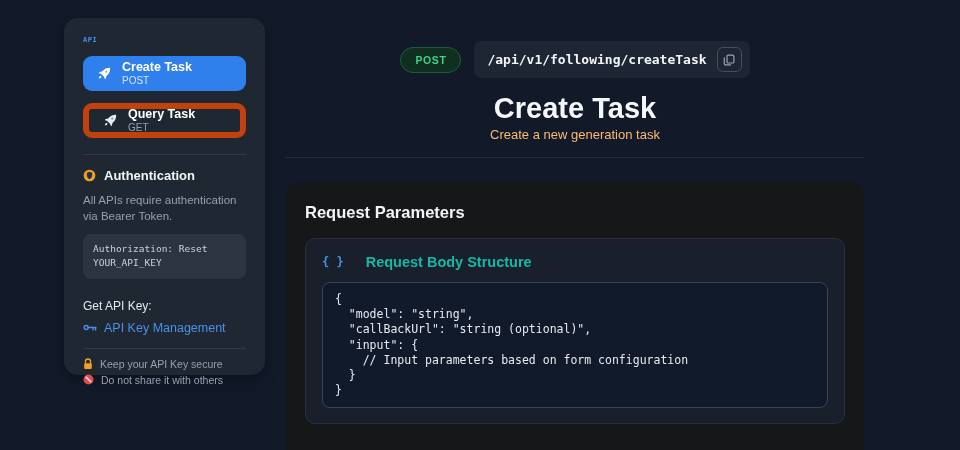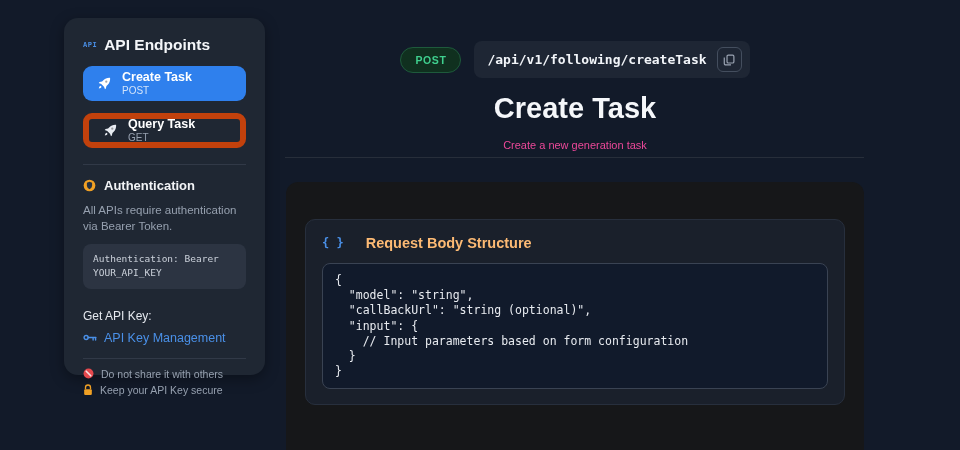--- a/index.html
+++ b/index.html
@@ -38,41 +38,40 @@
   
   .main-header{position:absolute;left:285px;top:0;width:580px;text-align:center;}
   .endpoint-row{margin-top:41px;display:flex;justify-content:center;align-items:center;gap:13px;}
   .method-pill{background:#10301f;border:1px solid #1e5a3c;color:#3fcf8e;font-size:10.5px;font-weight:700;
     letter-spacing:.6px;padding:6px 14px;border-radius:999px;}
   .path-box{background:#1e2634;border-radius:8px;padding:6px 8px 6px 13px;display:flex;align-items:center;gap:10px;}
   .path-text{font-family:"DejaVu Sans Mono",monospace;font-size:13px;font-weight:700;color:#f2f5f9;}
   .copy-btn{width:25px;height:25px;border:1px solid #444e5e;border-radius:6px;background:transparent;
     display:flex;align-items:center;justify-content:center;cursor:pointer;padding:0;}
   .page-title{margin:14px 0 0;font-size:29px;font-weight:700;color:#f5f7fa;}
-  .page-subtitle{margin-top:14px;font-size:11px;color:#ec4899;}
+  .page-subtitle{margin-top:2px;font-size:13px;color:#fdba74;}
   .header-divider{position:absolute;left:285px;top:157px;width:579px;border:none;border-top:1px solid #272e3a;margin:0;}
   
   .panel{position:absolute;left:286px;top:182px;width:578px;height:300px;background:#161719;
     border-radius:12px;padding:21px 19px;box-sizing:border-box;}
   .panel-title{font-size:16.5px;font-weight:700;color:#f2f4f7;}
   .panel-desc{margin-top:10px;font-size:12px;color:#96a0af;}
   .body-card{margin-top:16px;background:#1a202b;border:1px solid #272f3d;border-radius:10px;padding:15px 16px;}
   .card-head{display:flex;gap:9px;align-items:center;}
   .braces{font-family:"DejaVu Sans Mono",monospace;font-size:12px;font-weight:700;color:#4a90e8;}
-  .card-title{font-size:14.5px;font-weight:700;color:#fdba74;padding-left:13px;}
+  .card-title{font-size:14.5px;font-weight:700;color:#14b8a6;padding-left:13px;}
   .code-block{margin:12px 0 0;background:#111a2b;border:1px solid #3a4353;border-radius:8px;padding:9px 12px;
     font-family:"DejaVu Sans Mono",monospace;font-size:11.5px;line-height:1.32;color:#e8ebf0;white-space:pre;overflow:hidden;}
 </style>
 </head>
 <body>
 
 <aside class="sidebar">
   <div class="sb-header">
     <span class="api-badge">API</span>
-    <span class="sb-title">API Endpoints</span>
   </div>
 
   <div class="endpoint-btn active">
     <span style="display:flex;color:#fff;">
       <svg width="13" height="13" viewBox="0 0 16 16">
           <path d="M14.9 1.1c-3.4-.3-6.3.9-8.3 2.9L5 5.6l-3 .7L.9 7.4l3.1 1.2 3.4 3.4 1.2 3.1 1.1-1.1.7-3 1.6-1.6c2-2 3.2-4.9 2.9-8.3z" fill="currentColor"></path>
           <circle cx="10.2" cy="5.8" r="1.4" fill="rgba(0,0,0,.35)"></circle>
           <path d="M3.2 10.9c-1.1.3-2 1.5-2.2 3.3 1.8-.2 3-1.1 3.3-2.2z" fill="currentColor"></path>
         </svg>
     </span>
@@ -103,55 +102,55 @@
       <svg width="13" height="13" viewBox="0 0 16 16">
           <circle cx="8" cy="8" r="7.2" fill="#f0a024"></circle>
           <path d="M8 3.4 4.8 4.6v3c0 2.3 1.4 3.9 3.2 4.9 1.8-1 3.2-2.6 3.2-4.9v-3L8 3.4z" fill="#243041"></path>
         </svg>
     </span>
     <span>Authentication</span>
   </div>
 
   <div class="auth-desc">All APIs require authentication via Bearer Token.</div>
 
-  <pre class="auth-code">Authentication: Bearer
+  <pre class="auth-code">Authorization: Reset
 YOUR_API_KEY</pre>
 
   <div class="get-key">Get API Key:</div>
 
   <div class="key-link">
     <span style="display:flex;">
       <svg width="14" height="9" viewBox="0 0 18 10">
           <circle cx="4" cy="5" r="2.6" fill="none" stroke="#4a90e8" stroke-width="1.8"></circle>
           <path d="M6.6 5h10M13 5v3.2M16.2 5v3.2" stroke="#4a90e8" stroke-width="1.8" fill="none" stroke-linecap="round"></path>
         </svg>
     </span>
     <span>API Key Management</span>
   </div>
 
   <hr class="sb-divider" style="margin:13px 0 9px;">
 
   <div class="tips" style="margin-top:0;">
     <div class="tip">
       <span style="display:flex;">
+        <svg width="10" height="12" viewBox="0 0 12 14">
+            <path d="M3 6V4a3 3 0 0 1 6 0v2" fill="none" stroke="#f0a024" stroke-width="1.6"></path>
+            <rect x="1.4" y="6" width="9.2" height="7" rx="1.4" fill="#f0a024"></rect>
+          </svg>
+      </span>
+      <span>Keep your API Key secure</span>
+    </div>
+    <div class="tip">
+      <span style="display:flex;">
         <svg width="11" height="11" viewBox="0 0 12 12">
             <circle cx="6" cy="6" r="5.4" fill="#e5484d"></circle>
             <rect x="1.6" y="5.1" width="8.8" height="1.8" rx=".9" fill="#f6dfe1" transform="rotate(45 6 6)"></rect>
           </svg>
       </span>
       <span>Do not share it with others</span>
-    </div>
-    <div class="tip">
-      <span style="display:flex;">
-        <svg width="10" height="12" viewBox="0 0 12 14">
-            <path d="M3 6V4a3 3 0 0 1 6 0v2" fill="none" stroke="#f0a024" stroke-width="1.6"></path>
-            <rect x="1.4" y="6" width="9.2" height="7" rx="1.4" fill="#f0a024"></rect>
-          </svg>
-      </span>
-      <span>Keep your API Key secure</span>
     </div>
   </div>
 </aside>
 
 <header class="main-header">
   <div class="endpoint-row">
     <span class="method-pill">POST</span>
     <span class="path-box">
       <span class="path-text">/api/v1/following/createTask</span>
       <button class="copy-btn">
@@ -164,20 +163,21 @@
       </button>
     </span>
   </div>
   <h1 class="page-title">Create Task</h1>
   <div class="page-subtitle">Create a new generation task</div>
 </header>
 
 <hr class="header-divider">
 
 <section class="panel">
+  <div class="panel-title">Request Parameters</div>
 
   <div class="body-card">
     <div class="card-head">
       <span class="braces">{ }</span>
       <span class="card-title">Request Body Structure</span>
     </div>
     <pre class="code-block">{
   "model": "string",
   "callBackUrl": "string (optional)",
   "input": {

